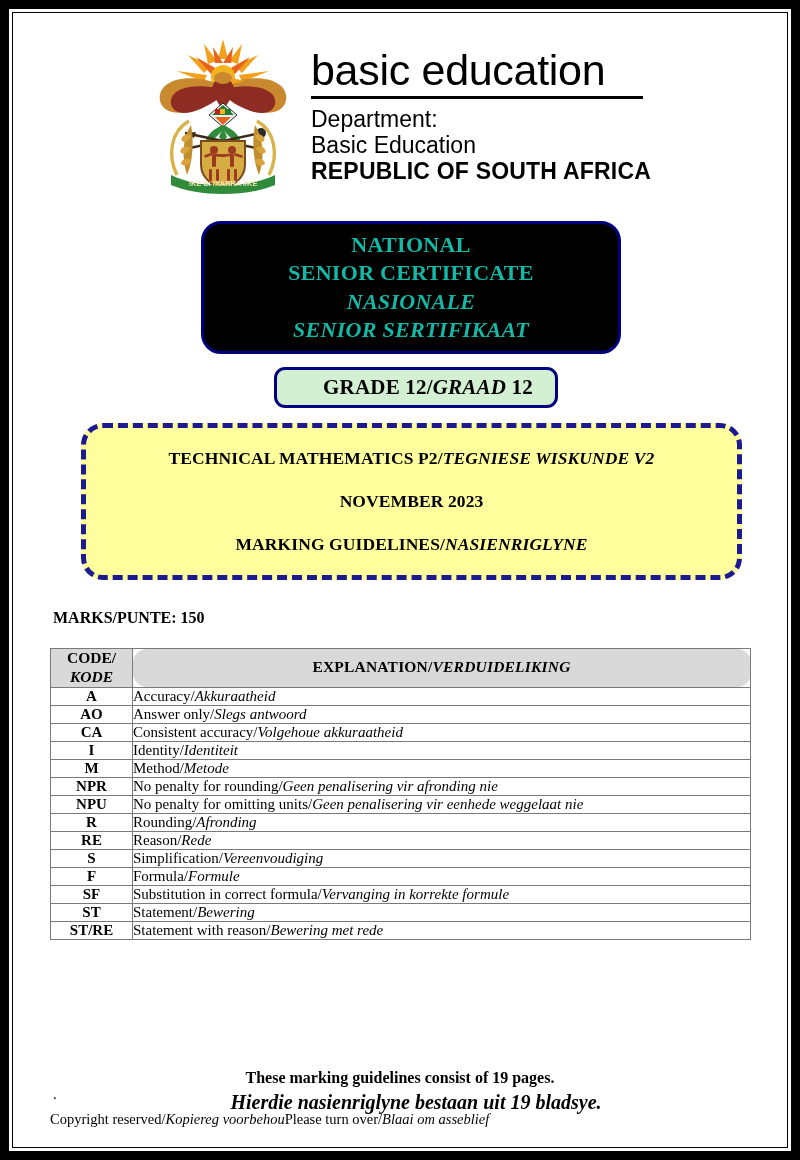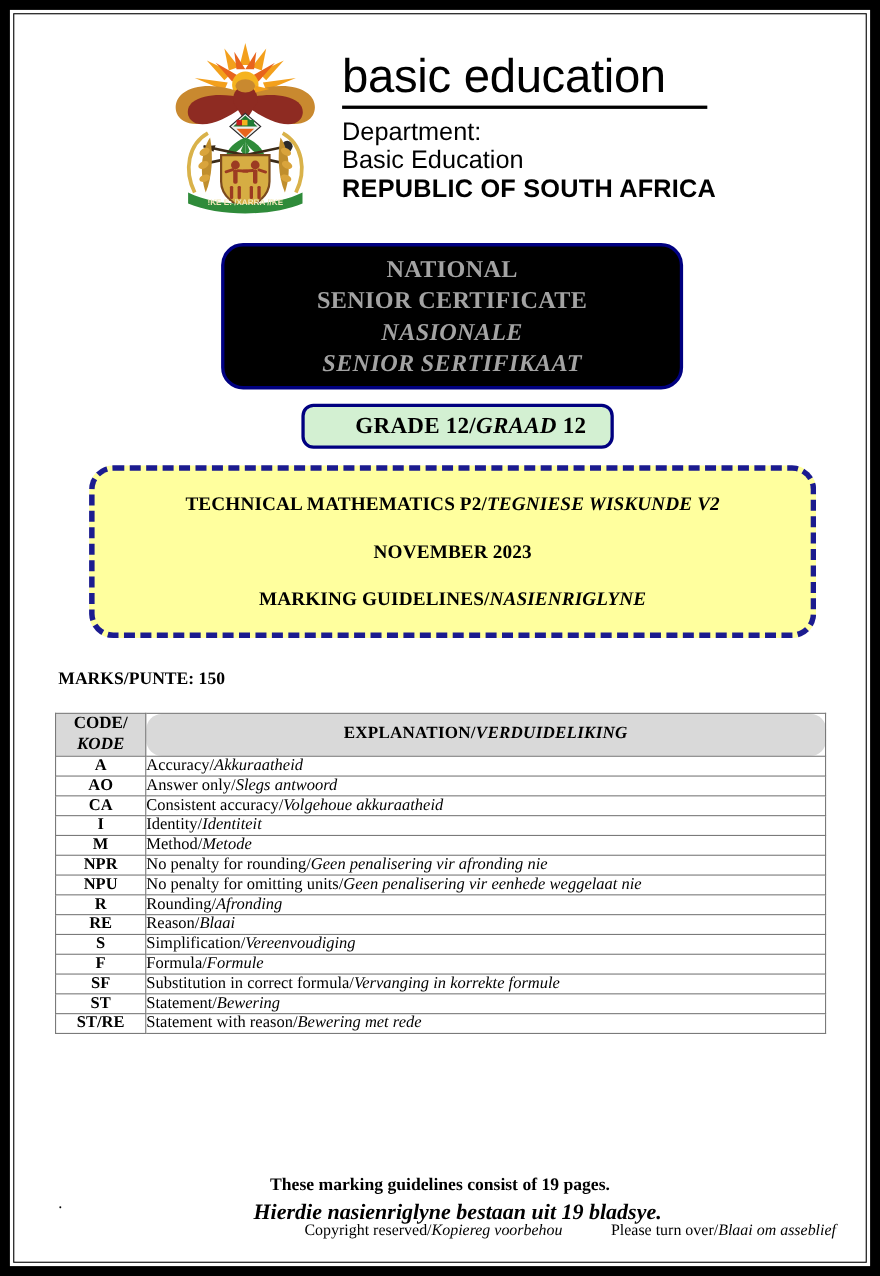--- a/index.html
+++ b/index.html
@@ -83,21 +83,21 @@
   .nsc-box {
     position: absolute;
     left: 192px;
     top: 212px;
     width: 420px;
     height: 133px;
     box-sizing: border-box;
     background: #000000;
     border: 3px solid #000080;
     border-radius: 20px;
-    color: #a3a3a3;
+    color: #14b8a6;
     display: flex;
     flex-direction: column;
     align-items: center;
     justify-content: center;
     text-align: center;
   }
   .nsc-line {
     font-size: 22px;
     font-weight: bold;
     line-height: 1.28;
@@ -233,23 +233,22 @@
     line-height: 1;
   }
 
   
   .footer {
     position: absolute;
     left: 41px;
     top: 1102px;
     width: 710px;
     display: flex;
-    justify-content: flex-end;
+    justify-content: flex-start;
     font-size: 14.5px;
-    gap: 44px;
   }
   .footer i { font-style: italic; }
 </style>
 </head>
 <body>
 
 <div id="page">
   <div id="page-inner-rule"></div>
   <div id="content">
 
@@ -406,21 +405,21 @@
           <tr>
             <td class="cell-code">NPU</td>
             <td class="cell-expl"><span>No penalty for omitting units/</span><i>Geen penalisering vir eenhede weggelaat nie</i></td>
           </tr>
           <tr>
             <td class="cell-code">R</td>
             <td class="cell-expl"><span>Rounding/</span><i>Afronding</i></td>
           </tr>
           <tr>
             <td class="cell-code">RE</td>
-            <td class="cell-expl"><span>Reason/</span><i>Blaai</i></td>
+            <td class="cell-expl"><span>Reason/</span><i>Rede</i></td>
           </tr>
           <tr>
             <td class="cell-code">S</td>
             <td class="cell-expl"><span>Simplification/</span><i>Vereenvoudiging</i></td>
           </tr>
           <tr>
             <td class="cell-code">F</td>
             <td class="cell-expl"><span>Formula/</span><i>Formule</i></td>
           </tr>
           <tr>

